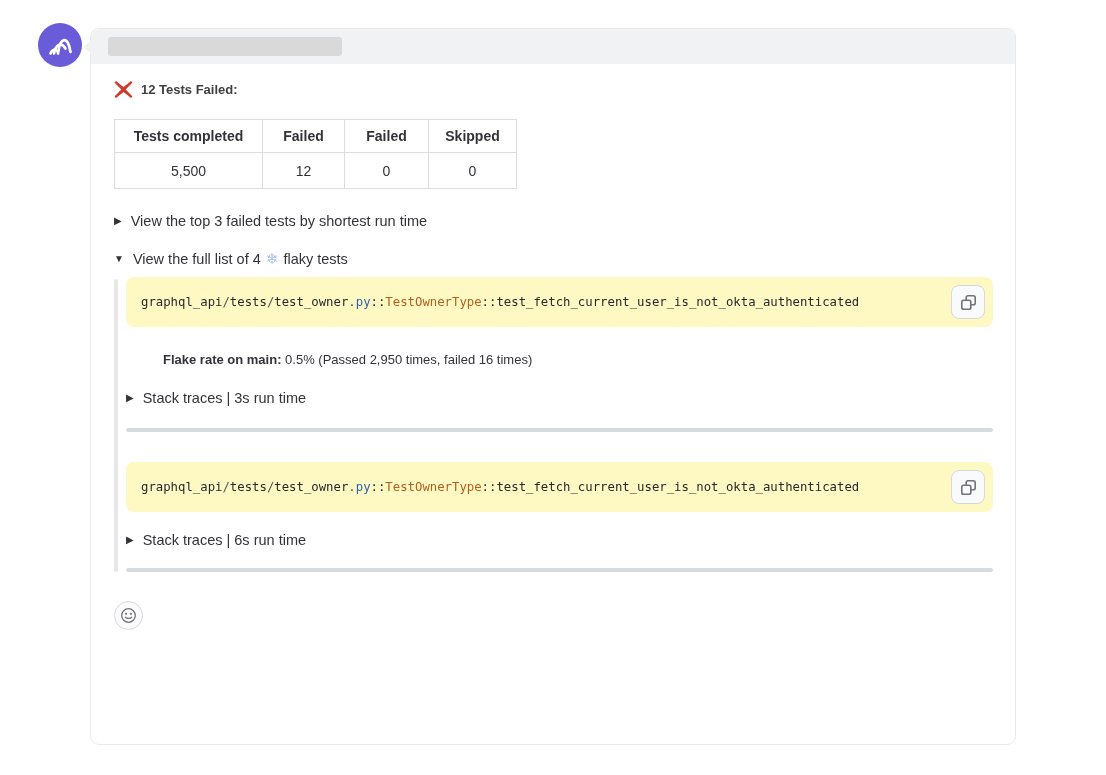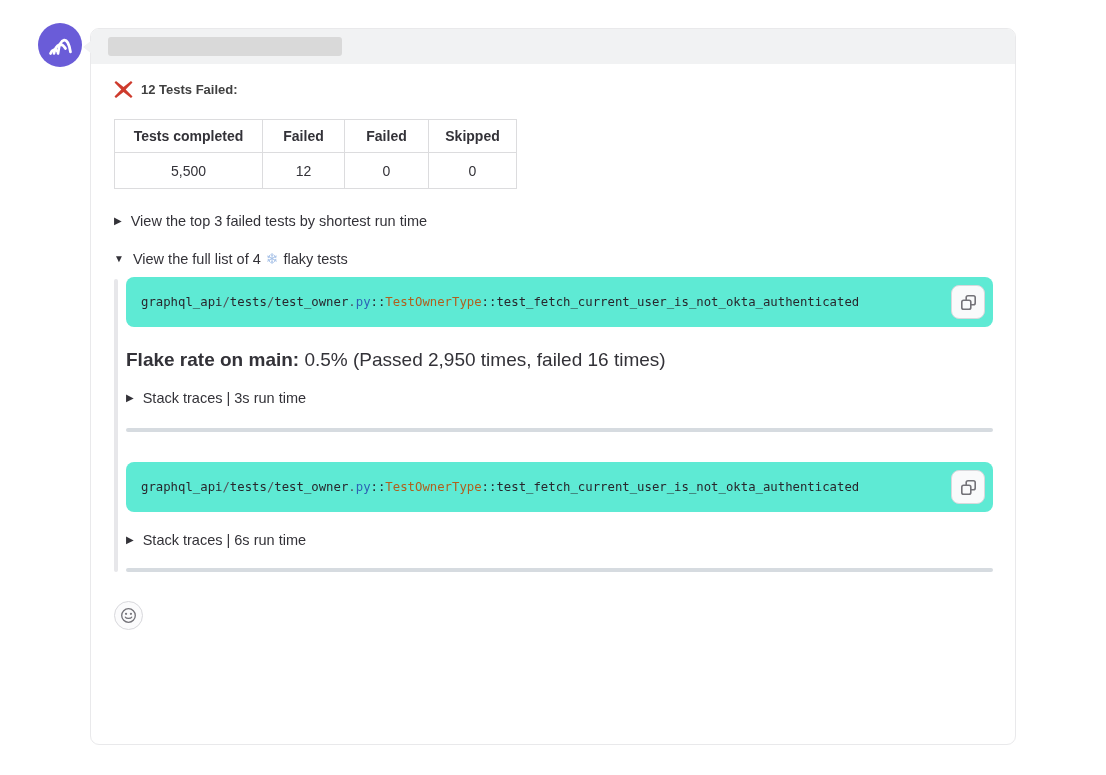--- a/index.html
+++ b/index.html
@@ -38,28 +38,28 @@
   .disclosure { display:flex; align-items:center; font-size:14.5px; color:#333238; cursor:pointer; }
   .disclosure .tri { font-size:10px; color:#333238; margin-right:9px; line-height:1; }
   .disc-top { margin-top:24px; }
   .disc-flaky { margin-top:21px; }
   .snow { color:#a9c3e8; font-size:15px; margin:0 5px; }
 
   
   .expanded { position:relative; margin-top:9px; padding-left:12px; }
   .indent-bar { position:absolute; left:0; top:2px; bottom:0; width:4px; background:#e7e7ea; border-radius:2px; }
 
-  .codeblock { display:flex; align-items:center; background:#5eead4; border-radius:8px;
+  .codeblock { display:flex; align-items:center; background:#fef9c3; border-radius:8px;
                height:50px; padding:0 8px 0 15px;gap:46px; }
   .codeblock code { font-family:"DejaVu Sans Mono","Liberation Mono",monospace; font-size:12.3px; color:#28272d;
                     white-space:nowrap; flex:1; overflow:hidden; }
   .copy-btn { width:34px; height:34px; margin-left:10px; flex:none; background:#f9fafb; border:1px solid #d8d8dc;
               border-radius:8px; display:flex; align-items:center; justify-content:center; cursor:pointer; }
 
-  .flake { margin-top:23px; font-size:19px; line-height:20px; }
+  .flake { margin-top:23px; font-size:13px; line-height:20px;margin-left:37px; }
   .flake strong { font-weight:bold; }
   .flake span { white-space:pre-wrap; }
 
   .stack { margin-top:20px; }
 
   .divider { height:4px; background:#d6dbe0; border-radius:2px; margin-top:22px; }
   .divider.last { margin-top:20px; }
   .cb2 { margin-top:30px; }
 
   

